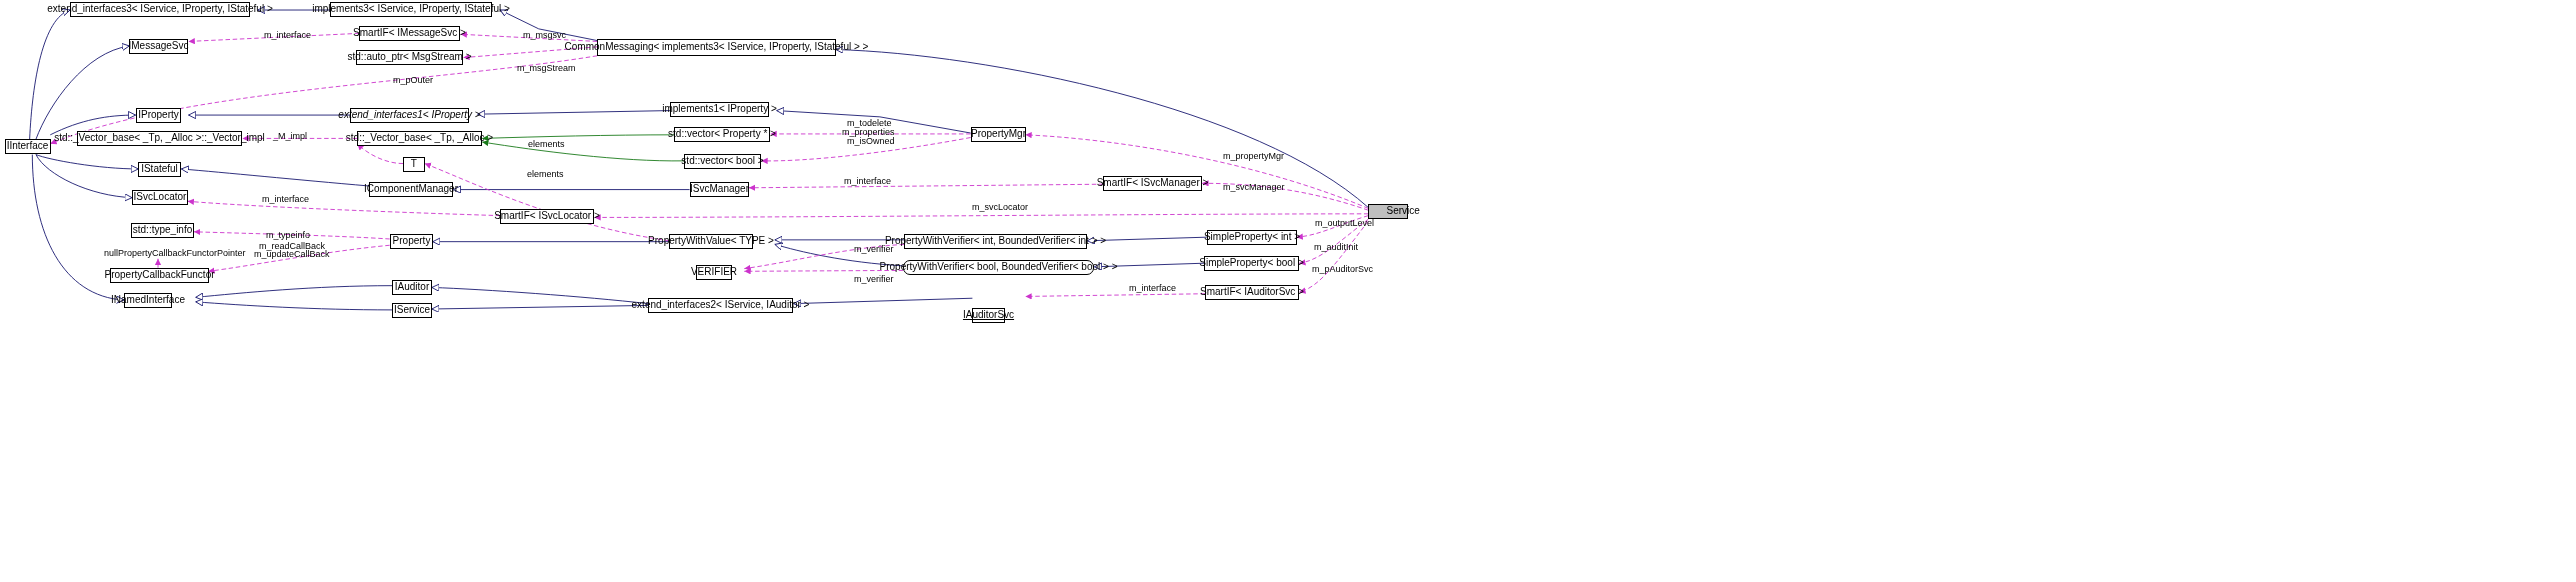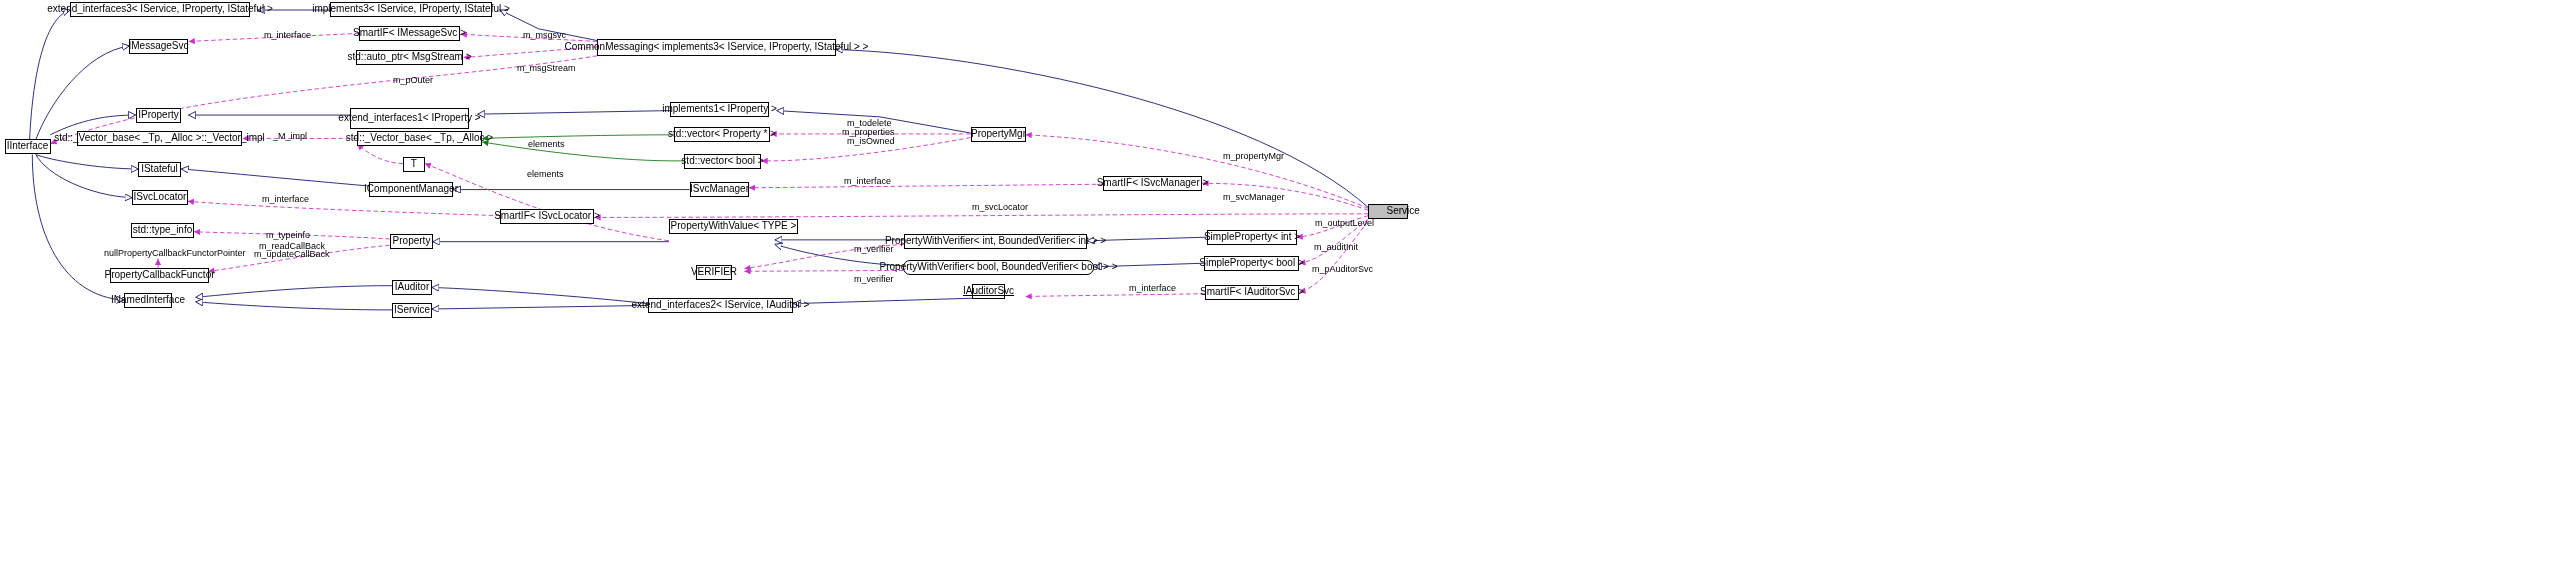--- a/index.html
+++ b/index.html
@@ -190,21 +190,21 @@
     </div>
   <div class="node" style="left:597px; top:39px; width:239px; height:17px;">
       <span>CommonMessaging&lt; implements3&lt; IService, IProperty, IStateful &gt; &gt;</span>
     </div>
   <div class="node" style="left:356px; top:50px; width:107px; height:15.3px;">
       <span>std::auto_ptr&lt; MsgStream &gt;</span>
     </div>
   <div class="node" style="left:136px; top:108px; width:45px; height:15.3px;">
       <span>IProperty</span>
     </div>
-  <div class="node" style="left:350px; top:108px; width:119px; height:21px;">
+  <div class="node" style="left:350px; top:108px; width:119px; height:15px;font-style:italic;">
       <span>extend_interfaces1&lt; IProperty &gt;</span>
     </div>
   <div class="node" style="left:670px; top:102px; width:99px; height:15.3px;">
       <span>implements1&lt; IProperty &gt;</span>
     </div>
   <div class="node" style="left:971px; top:127px; width:55px; height:15.3px;">
       <span>PropertyMgr</span>
     </div>
   <div class="node" style="left:77px; top:131px; width:165px; height:15.3px;">
       <span>std::_Vector_base&lt; _Tp, _Alloc &gt;::_Vector_impl</span>
@@ -244,21 +244,21 @@
     </div>
   <div class="node" style="left:500px; top:209px; width:94px; height:15.3px;">
       <span>SmartIF&lt; ISvcLocator &gt;</span>
     </div>
   <div class="node" style="left:131px; top:223px; width:63px; height:15.3px;">
       <span>std::type_info</span>
     </div>
   <div class="node" style="left:390px; top:234px; width:43px; height:15.3px;">
       <span>Property</span>
     </div>
-  <div class="node" style="left:669px; top:219px; width:129px; height:15.3px;">
+  <div class="node" style="left:669px; top:234px; width:84px; height:15.3px;">
       <span>PropertyWithValue&lt; TYPE &gt;</span>
     </div>
   <div class="node" style="left:904px; top:234px; width:183px; height:15.3px;">
       <span>PropertyWithVerifier&lt; int, BoundedVerifier&lt; int &gt; &gt;</span>
     </div>
   <div class="node" style="left:1207px; top:230px; width:90px; height:15.3px;">
       <span>SimpleProperty&lt; int &gt;</span>
     </div>
   <div class="node" style="left:110px; top:268px; width:99px; height:15.3px;">
       <span>PropertyCallbackFunctor</span>
@@ -268,21 +268,21 @@
     </div>
   <div class="node" style="left:903px; top:260px; width:191px; height:15.3px;border-radius:7px;">
       <span>PropertyWithVerifier&lt; bool, BoundedVerifier&lt; bool &gt; &gt;</span>
     </div>
   <div class="node" style="left:1204px; top:256px; width:95px; height:15.3px;">
       <span>SimpleProperty&lt; bool &gt;</span>
     </div>
   <div class="node" style="left:392px; top:280px; width:40px; height:15.3px;">
       <span>IAuditor</span>
     </div>
-  <div class="node" style="left:972px; top:284px; width:33px; height:15.3px;text-decoration:underline;">
+  <div class="node" style="left:972px; top:308px; width:33px; height:15.3px;text-decoration:underline;">
       <span>IAuditorSvc</span>
     </div>
   <div class="node" style="left:1205px; top:285px; width:94px; height:15.3px;">
       <span>SmartIF&lt; IAuditorSvc &gt;</span>
     </div>
   <div class="node" style="left:124px; top:293px; width:48px; height:15.3px;">
       <span>INamedInterface</span>
     </div>
   <div class="node" style="left:392px; top:303px; width:40px; height:15.3px;">
       <span>IService</span>
@@ -295,21 +295,21 @@
   <div class="edge-label" style="left:523px; top:30px;">m_msgsvc</div>
   <div class="edge-label" style="left:517px; top:47px;margin-top:16px;">m_msgStream</div>
   <div class="edge-label" style="left:393px; top:75px;">m_pOuter</div>
   <div class="edge-label" style="left:847px; top:118px;">m_todelete</div>
   <div class="edge-label" style="left:842px; top:127px;">m_properties</div>
   <div class="edge-label" style="left:847px; top:136px;">m_isOwned</div>
   <div class="edge-label" style="left:273px; top:131px;">_M_impl</div>
   <div class="edge-label" style="left:528px; top:139px;">elements</div>
   <div class="edge-label" style="left:527px; top:169px;">elements</div>
   <div class="edge-label" style="left:1223px; top:151px;">m_propertyMgr</div>
-  <div class="edge-label" style="left:1223px; top:192px;">m_svcManager</div>
+  <div class="edge-label" style="left:1223px; top:182px;">m_svcManager</div>
   <div class="edge-label" style="left:262px; top:194px;">m_interface</div>
   <div class="edge-label" style="left:844px; top:176px;">m_interface</div>
   <div class="edge-label" style="left:972px; top:202px;">m_svcLocator</div>
   <div class="edge-label" style="left:1307px; top:218px;margin-left:8px;">m_outputLevel</div>
   <div class="edge-label" style="left:266px; top:230px;">m_typeinfo</div>
   <div class="edge-label" style="left:1314px; top:242px;">m_auditInit</div>
   <div class="edge-label" style="left:259px; top:241px;">m_readCallBack</div>
   <div class="edge-label" style="left:254px; top:249px;">m_updateCallBack</div>
   <div class="edge-label" style="left:854px; top:244px;">m_verifier</div>
   <div class="edge-label" style="left:104px; top:248px;">nullPropertyCallbackFunctorPointer</div>

